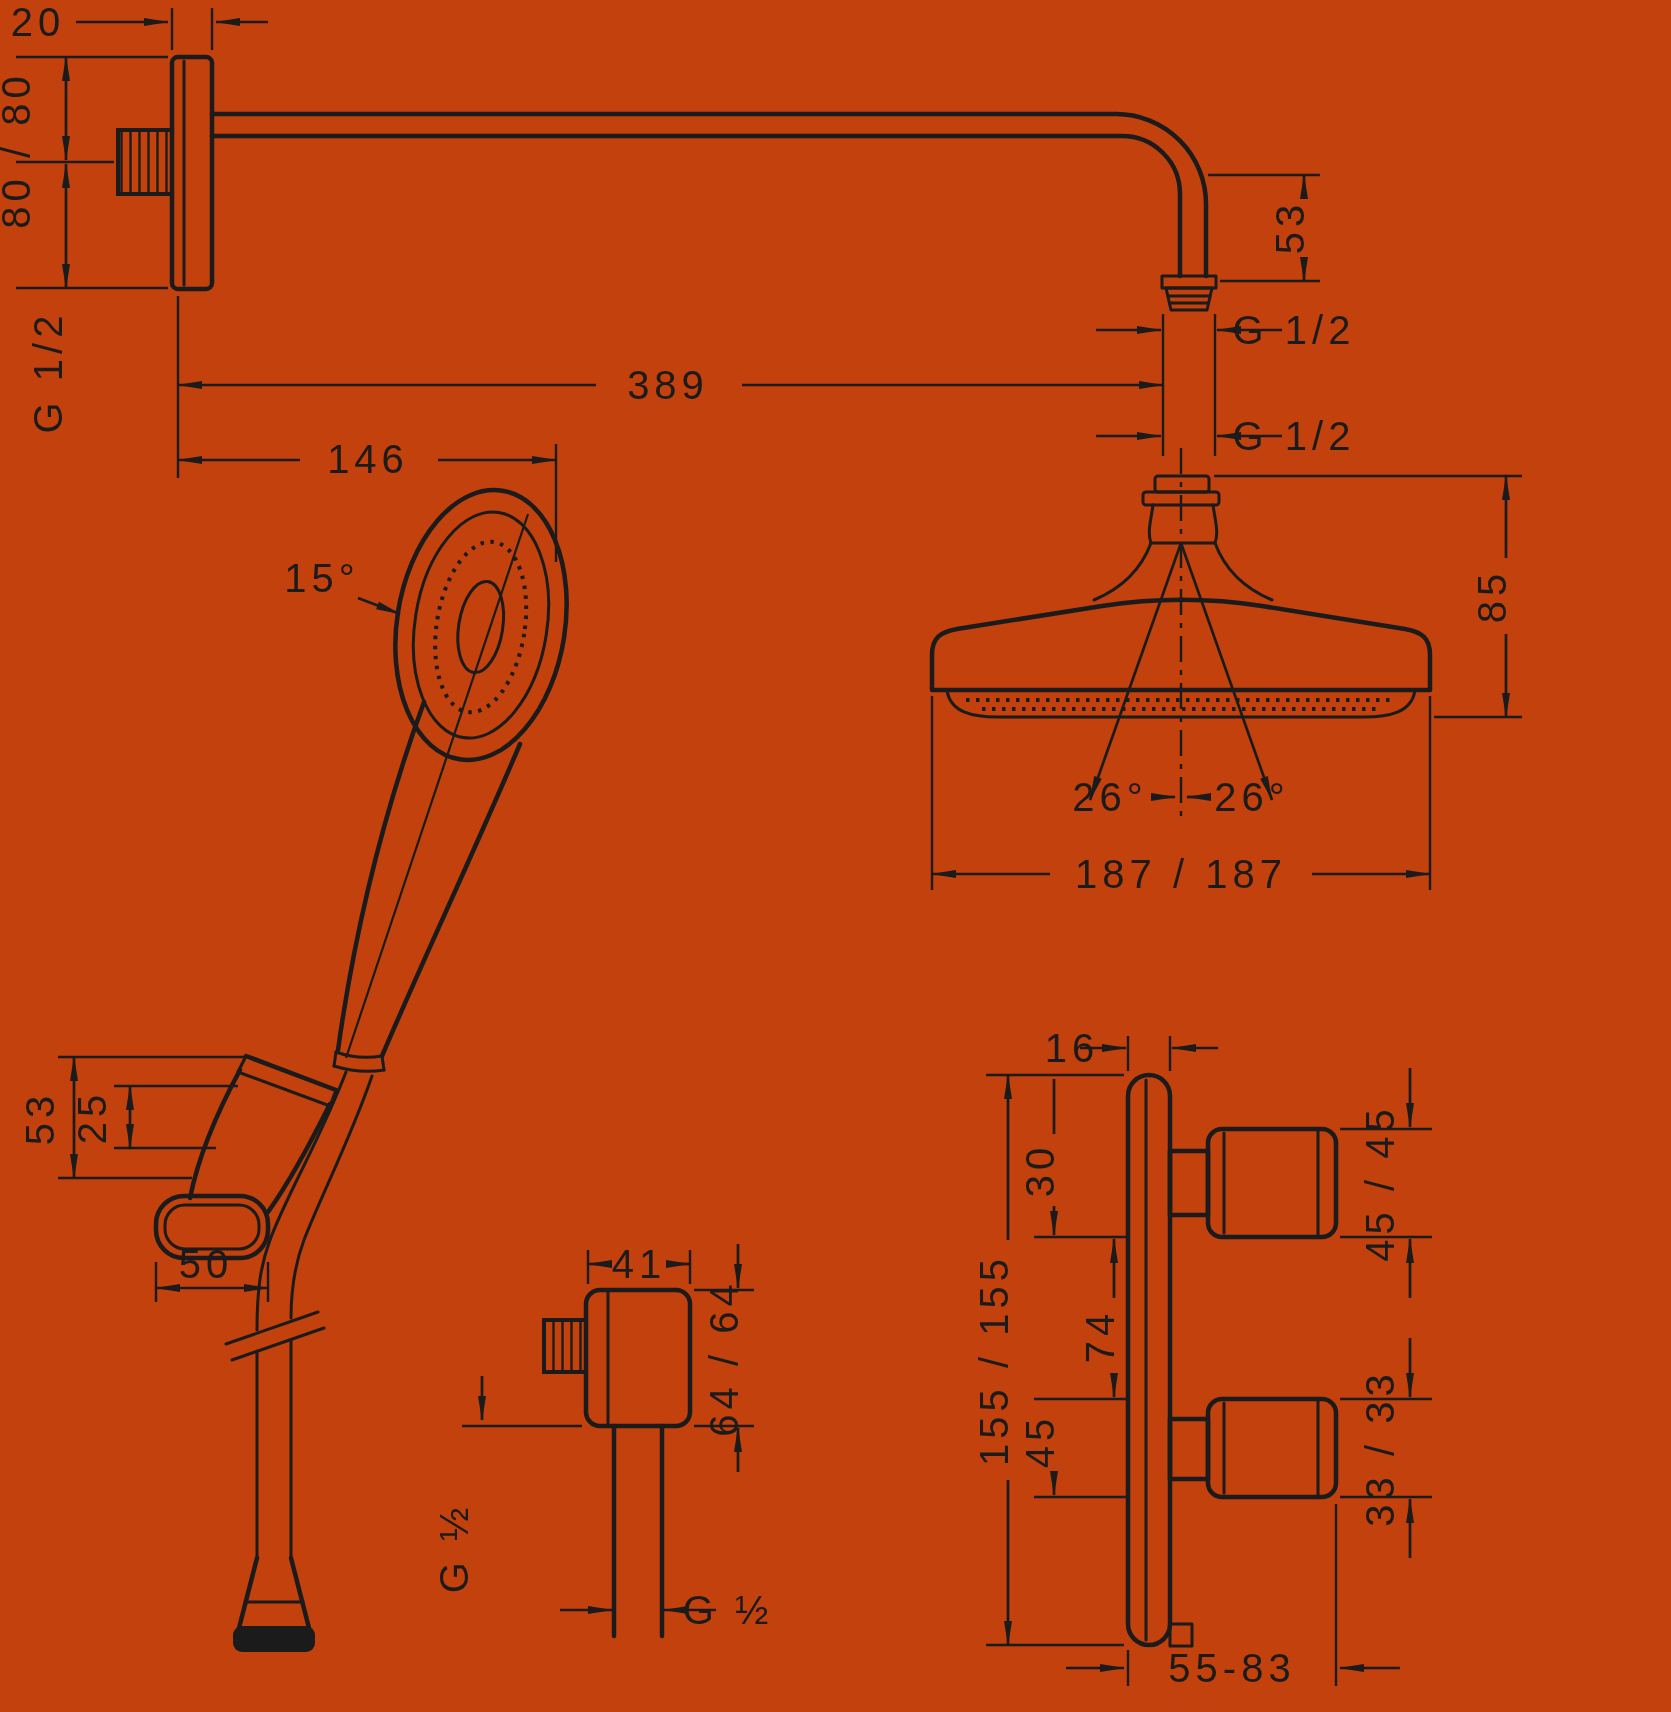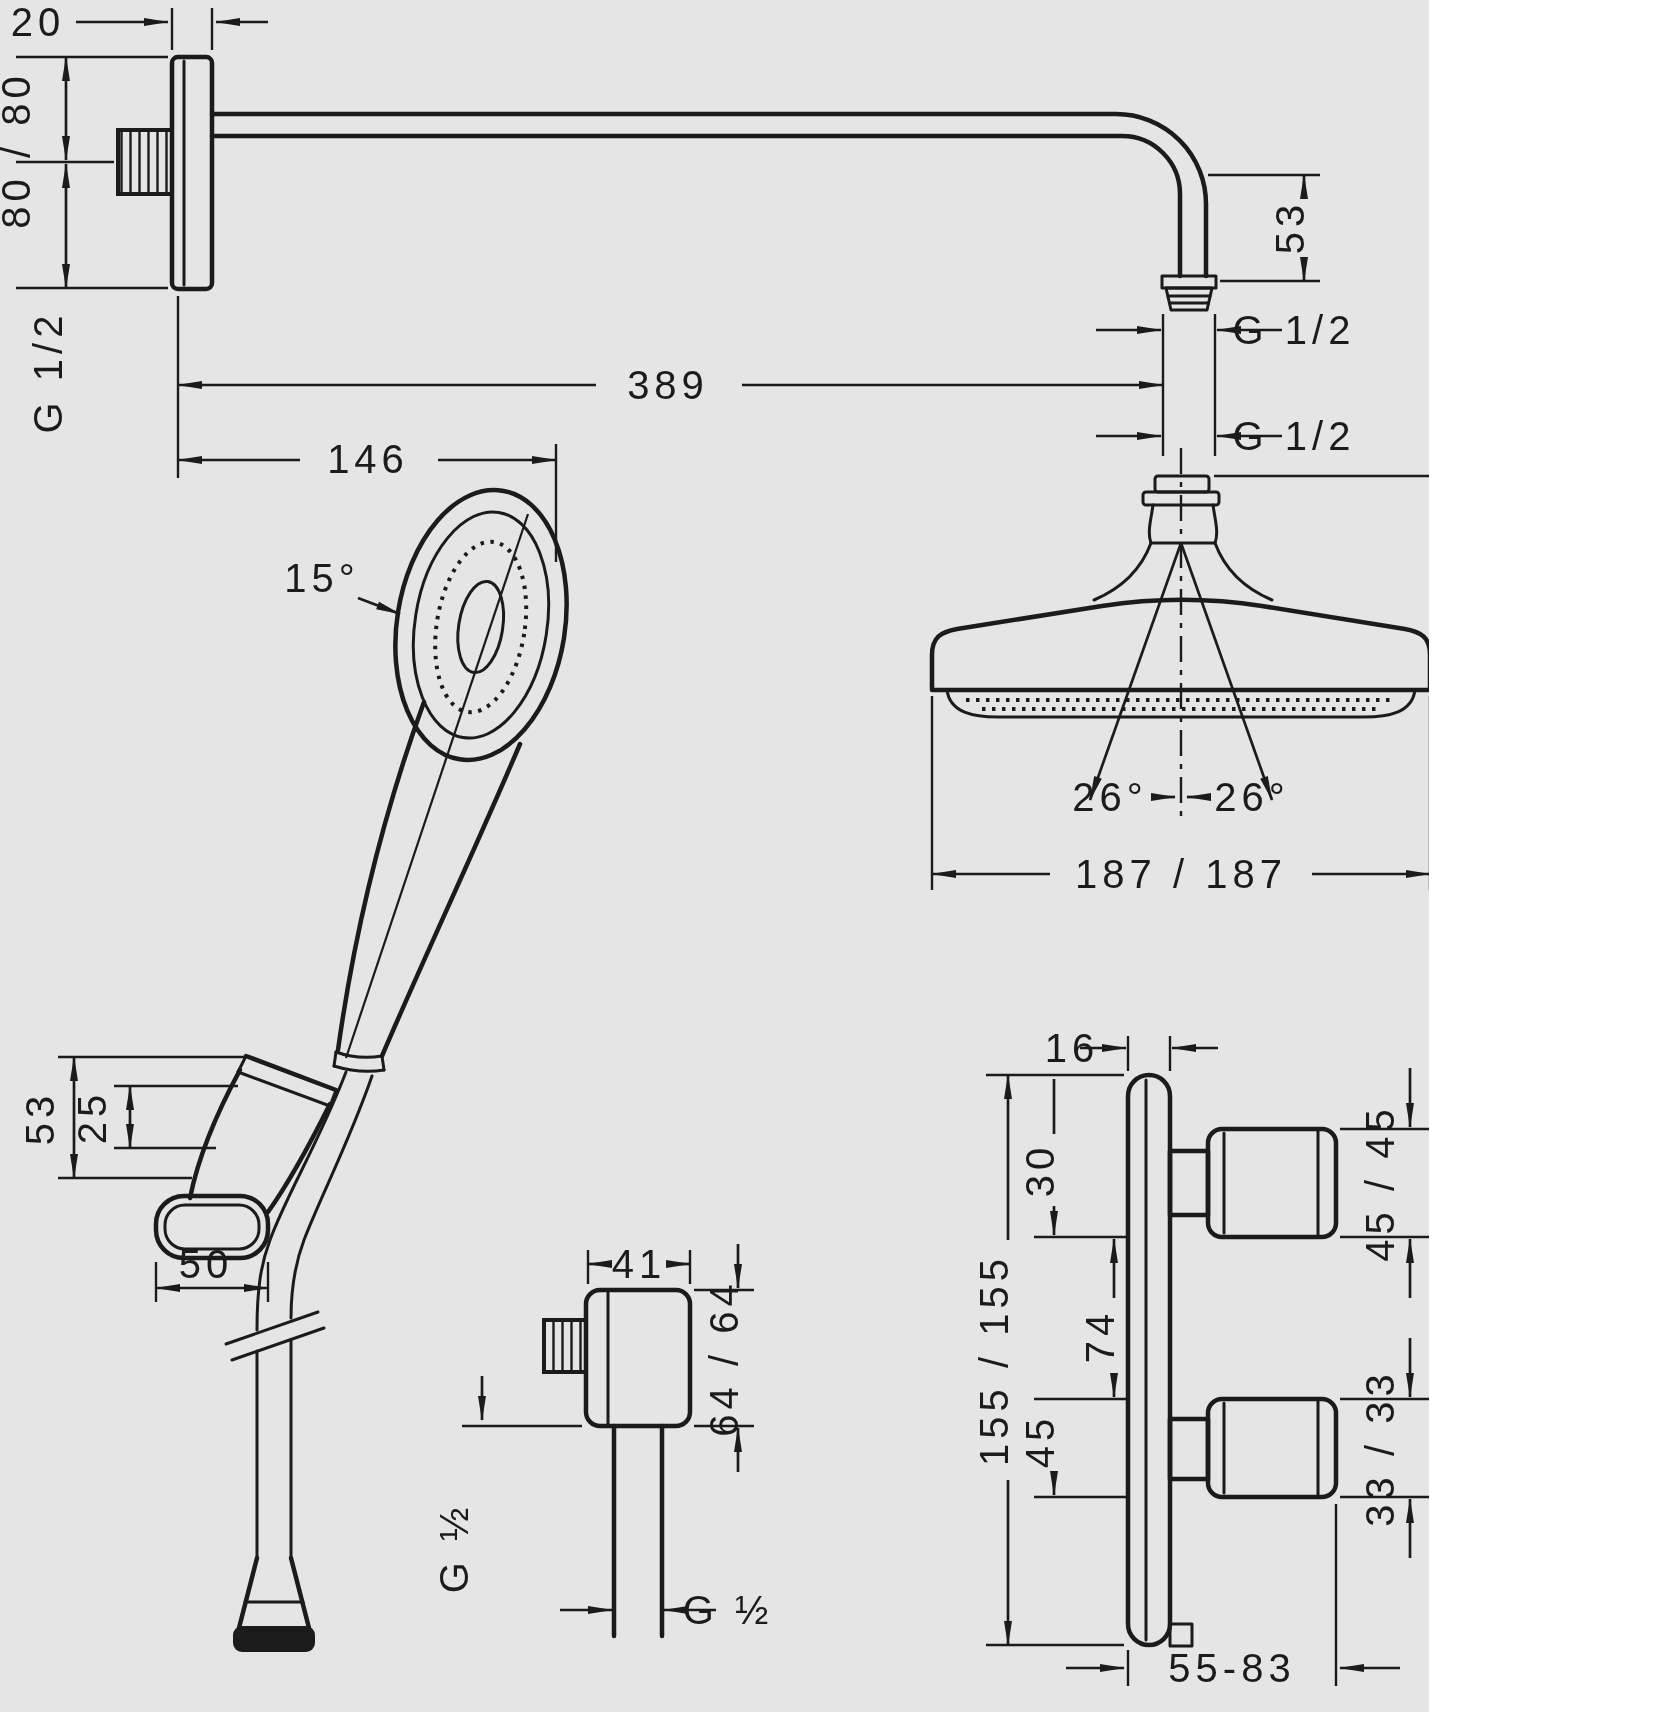--- a/index.html
+++ b/index.html
@@ -1,16 +1,16 @@
 <!DOCTYPE html>
 <html><head>
 <meta charset="utf-8">
 <style>
   html,body{margin:0;padding:0;background:#fff}
-  .stage{position:relative;width:1429px;height:1712px;background:#e5e5e5;overflow:hidden}
+  .stage{position:relative;width:1671px;height:1712px;background:#c2410c;overflow:hidden}
   svg{display:block}
   .ol{fill:none;stroke:#1b1b1b;stroke-width:4.5;stroke-linejoin:round;stroke-linecap:round}
   .md{fill:none;stroke:#1b1b1b;stroke-width:3;stroke-linejoin:round;stroke-linecap:round}
   .dim{fill:none;stroke:#1b1b1b;stroke-width:2.7}
   .ext{fill:none;stroke:#1b1b1b;stroke-width:2.4}
   .ctr{fill:none;stroke:#1b1b1b;stroke-width:2.4;stroke-dasharray:26 8 5 8}
   .nzl{fill:none;stroke:#1b1b1b;stroke-width:4;stroke-dasharray:3.5 6.5}
   text.lbl{font-family:"Liberation Sans",sans-serif;font-size:40px;letter-spacing:5px;fill:#1b1b1b;text-anchor:middle}
   .as{text-anchor:start}.ae{text-anchor:end}
 </style>

